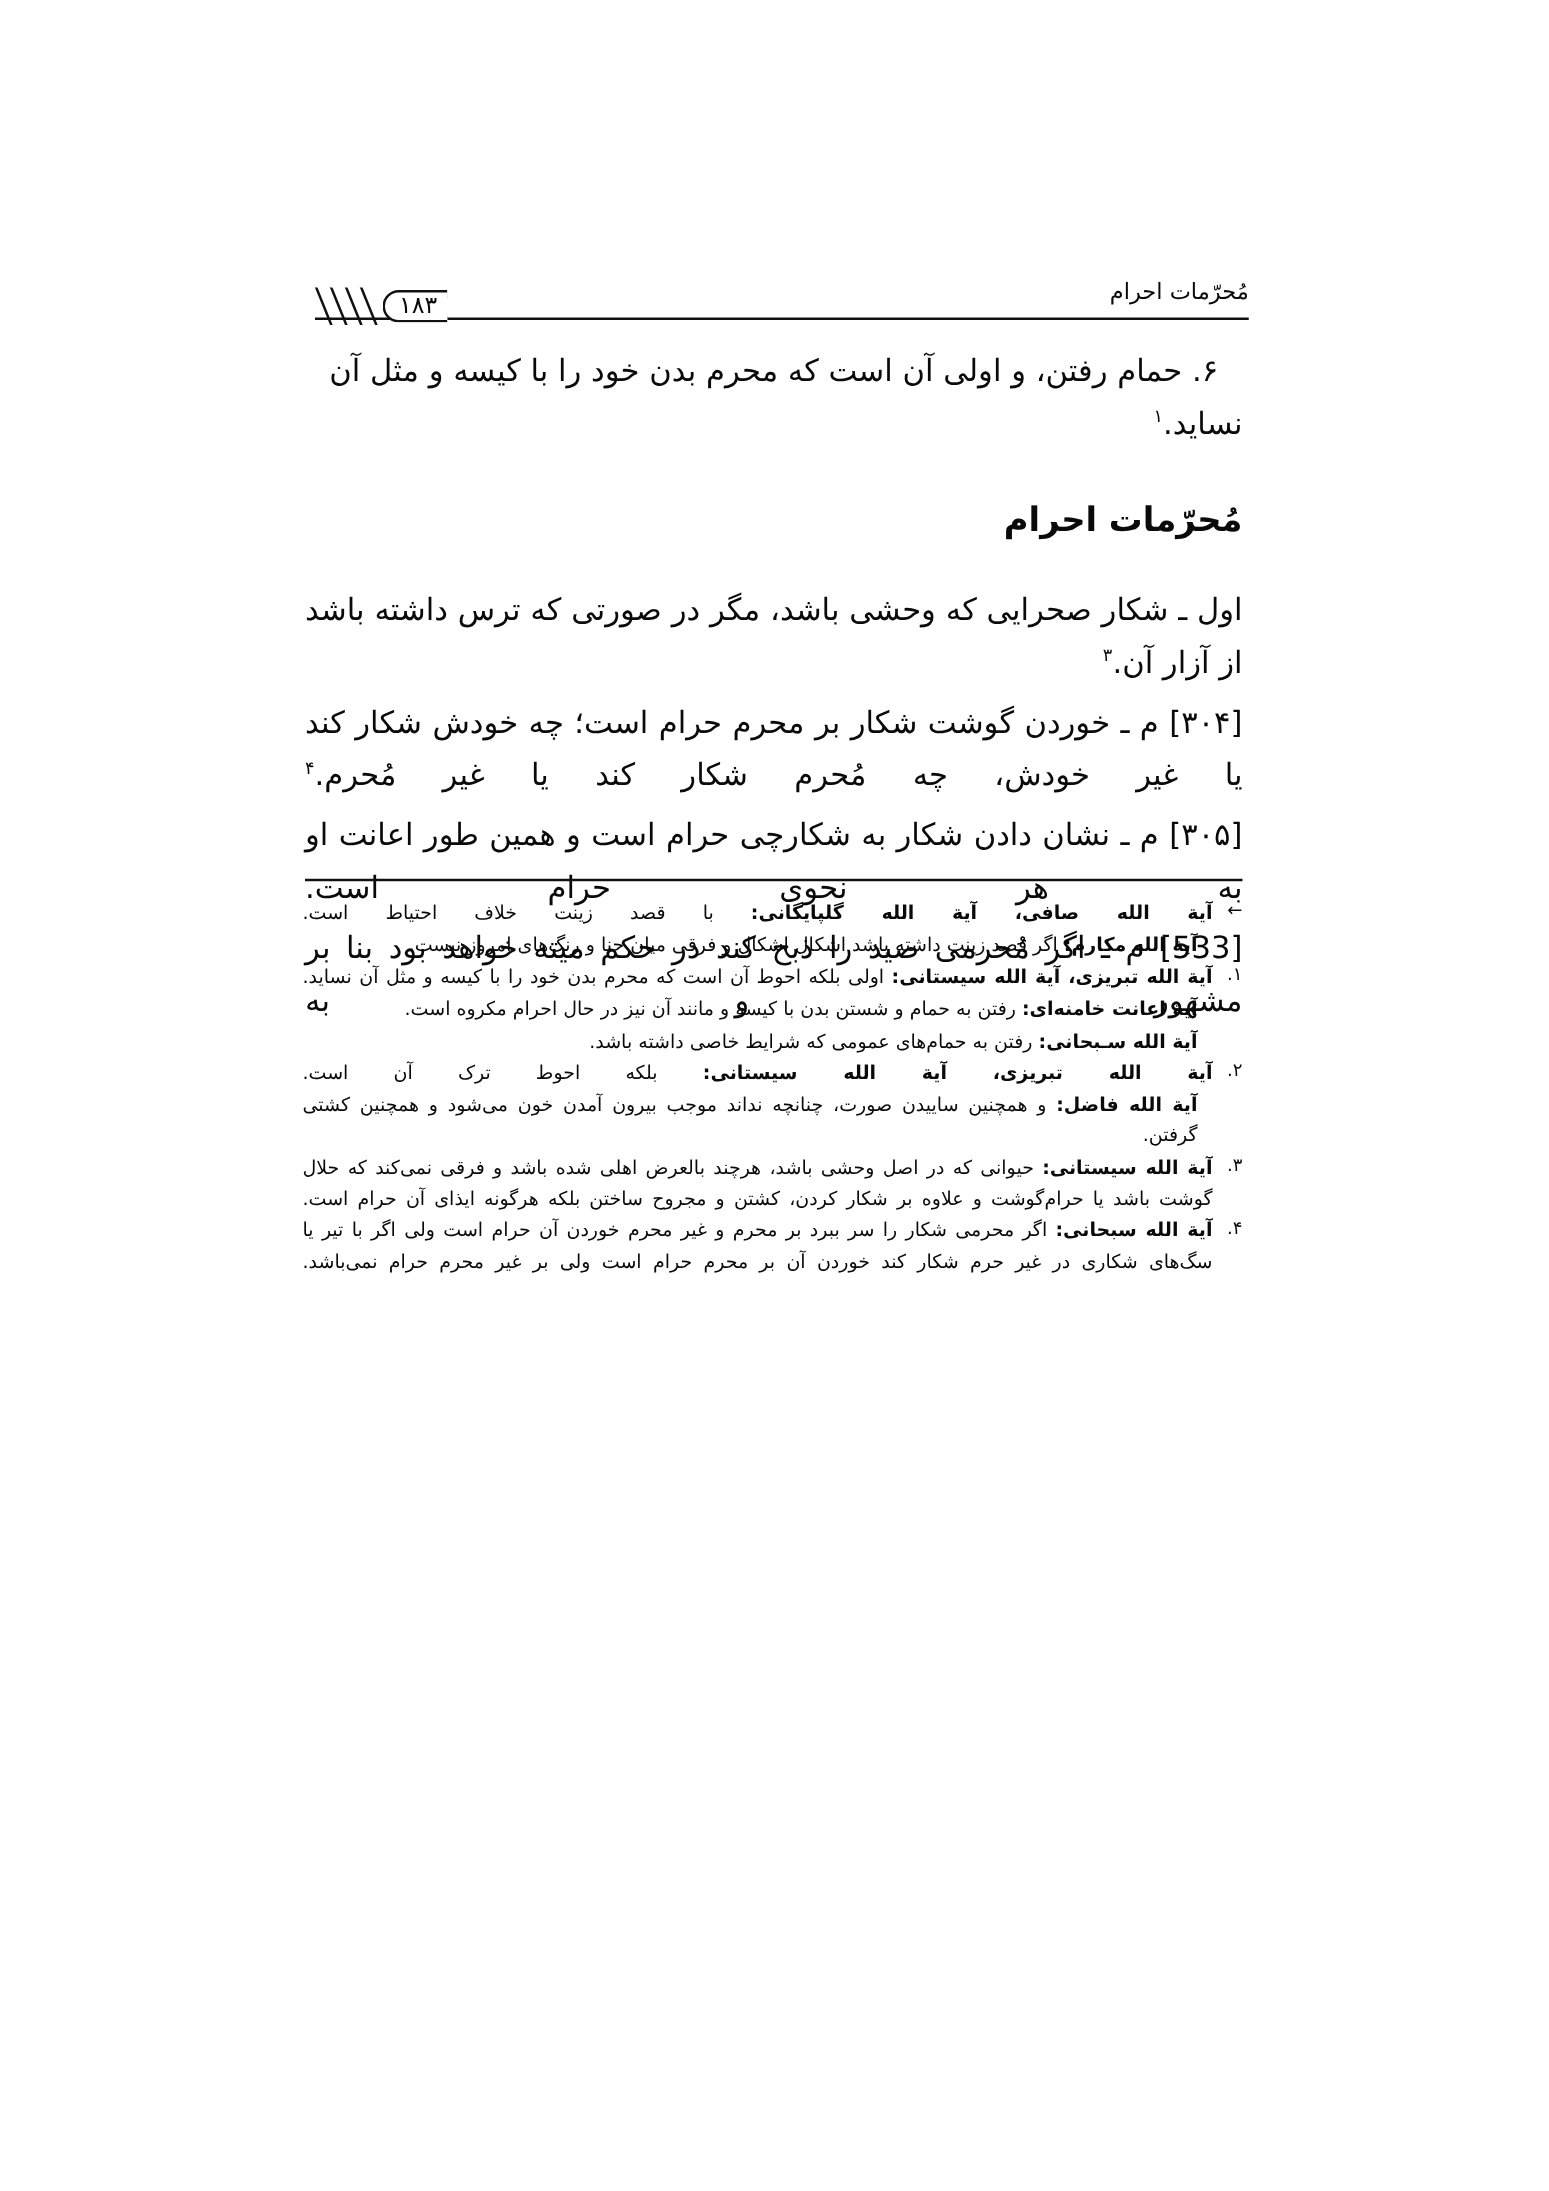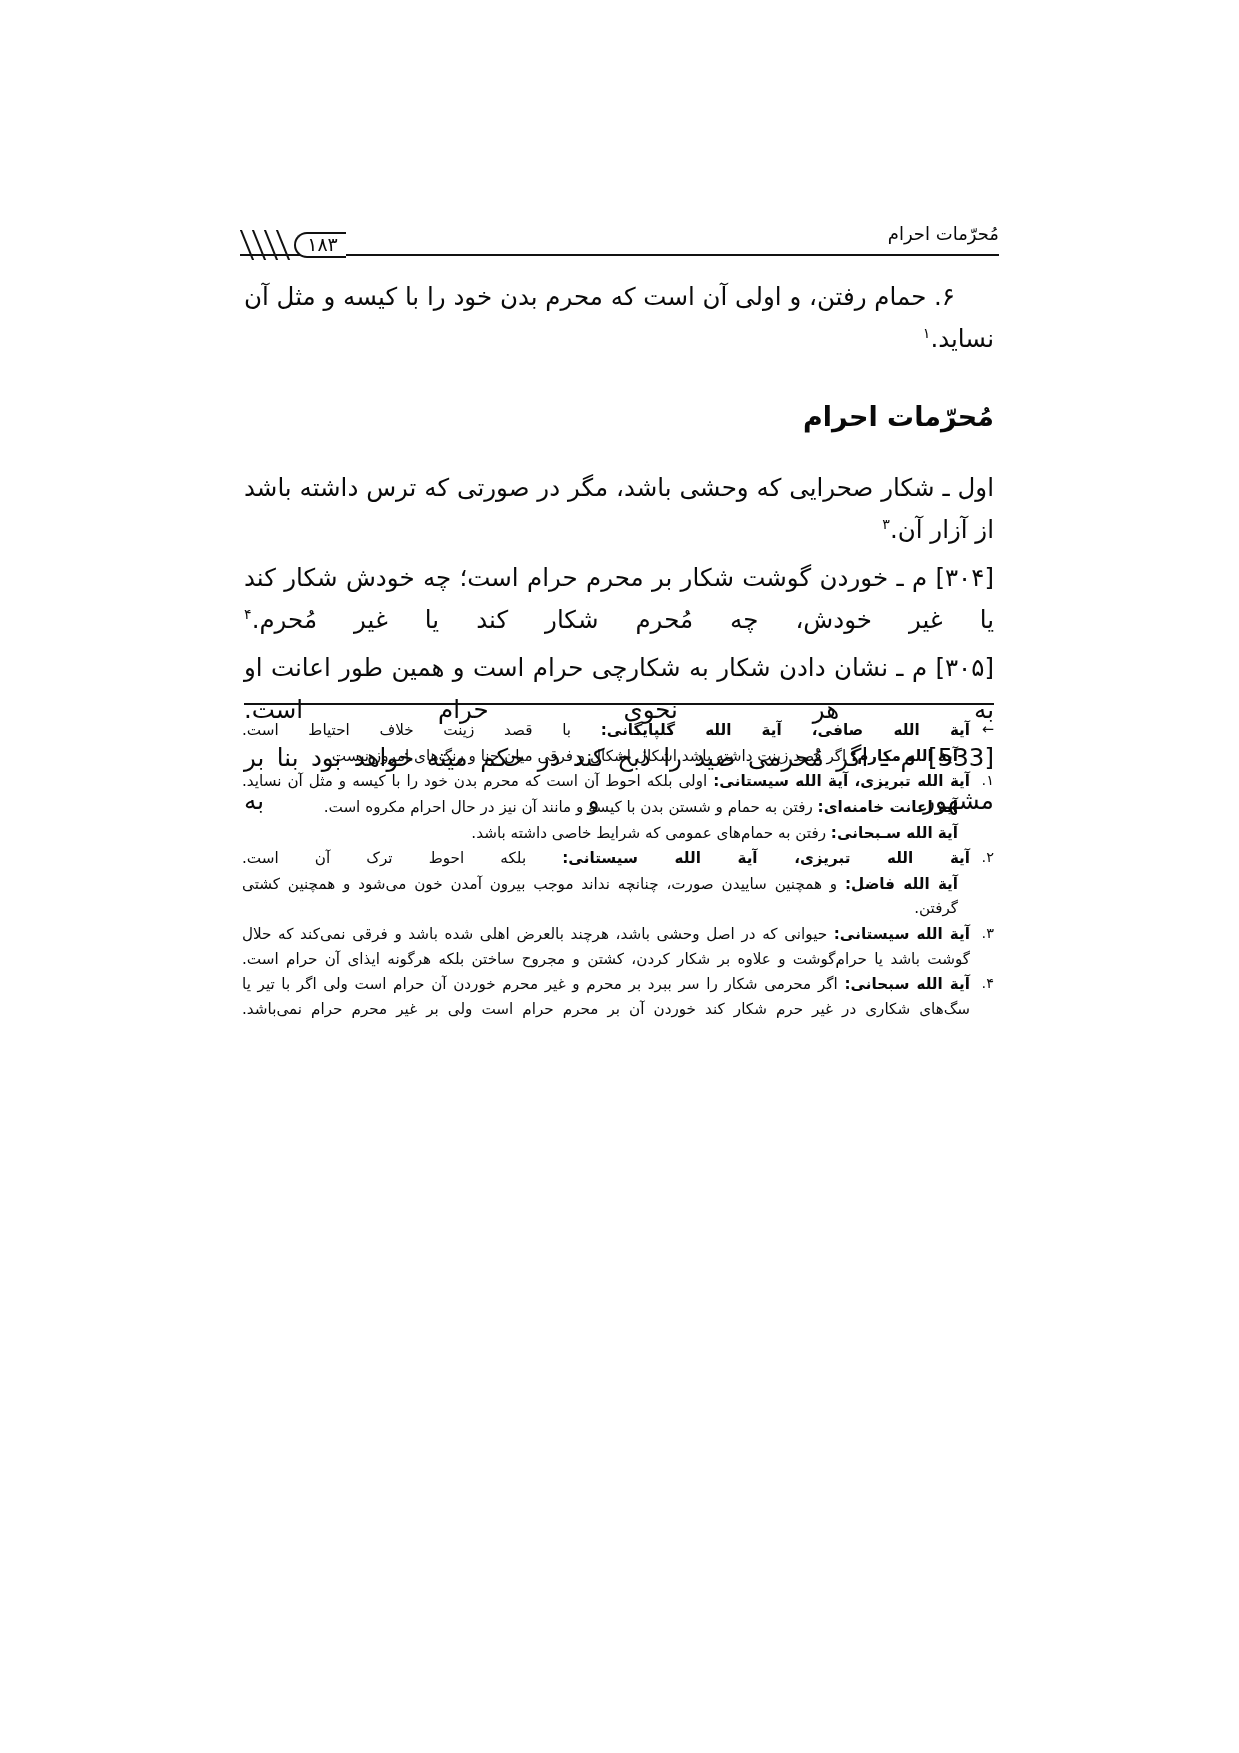--- a/index.html
+++ b/index.html
@@ -20,21 +20,21 @@
     position: absolute;
     inset: 0;
     background: #fff;
   }
 
   
   .header {
     position: absolute;
     top: 222px;
     right: 240px;
-    left: 240px;
+    left: 252px;
     height: 44px;
   }
   .header-rule {
     position: absolute;
     left: 0;
     right: 0;
     top: 32px;
     height: 0;
     border-top: 2.2px solid #111;
   }
@@ -102,21 +102,21 @@
     width: 750px;
     text-align: justify;
     text-align-last: right;
     font-size: 24.5px;
     line-height: 1.72;
   }
   .body-col p {
     margin: 0 0 6px 0;
   }
   .numbered {
-    text-align: left;
+    text-align: center;
   }
   .sup {
     font-size: 0.58em;
     vertical-align: super;
     line-height: 0;
   }
 
   .section-title {
     text-align: center;
     font-size: 27px;

